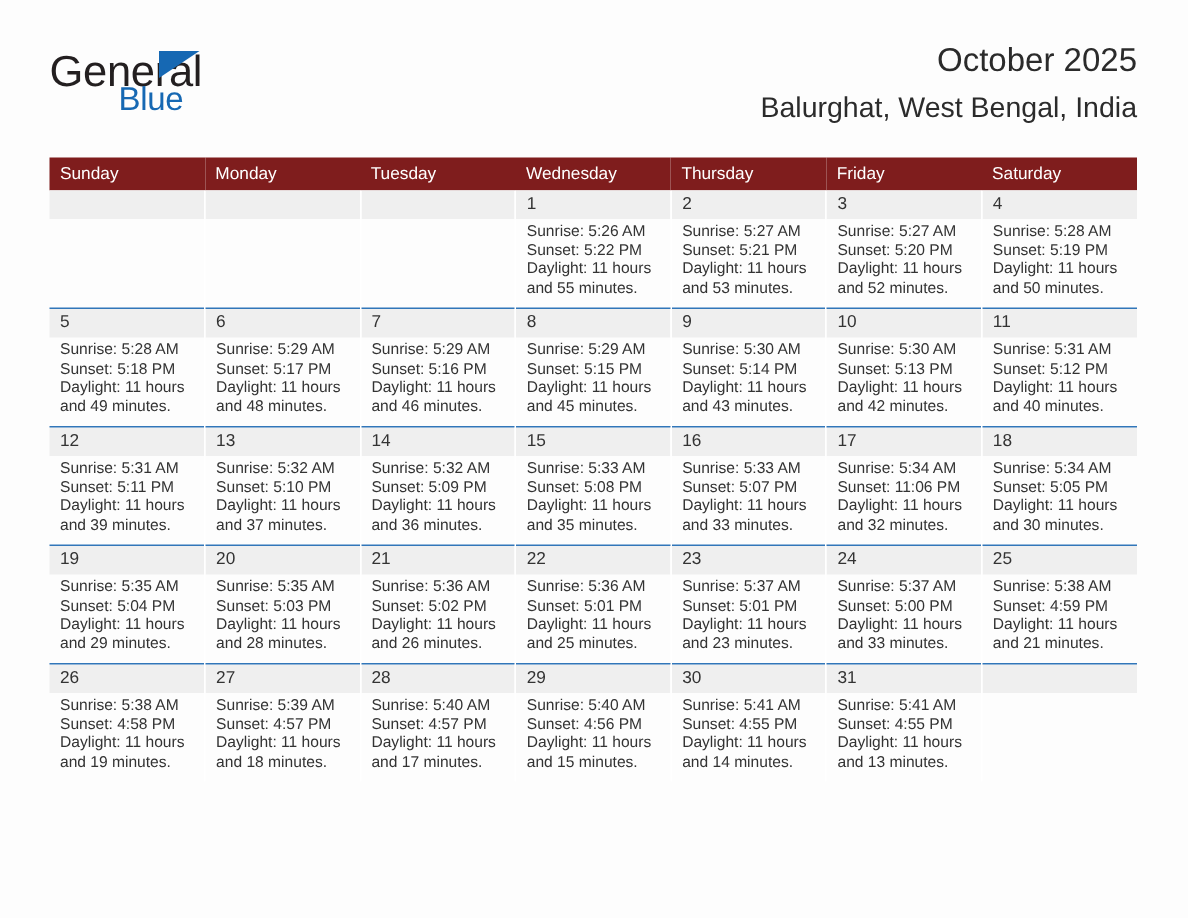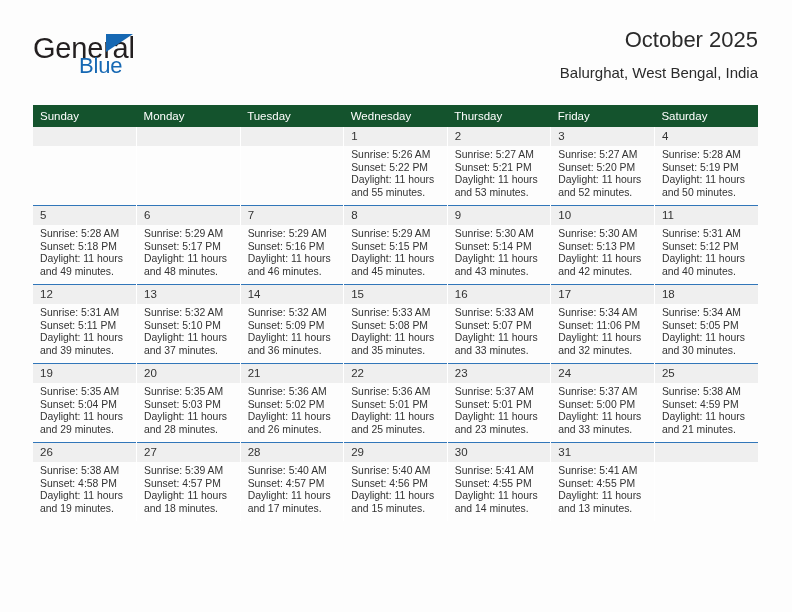--- a/index.html
+++ b/index.html
@@ -72,37 +72,37 @@
     text-align: right;
   }
   .cal-title {
     font-size: 22px;
     font-weight: normal;
     color: #2b2b2b;
     line-height: 32px;
     margin: 0;
   }
   .cal-subtitle {
-    font-size: 15px;
+    font-size: 19px;
     color: #2b2b2b;
     line-height: 20px;
     margin: 7px 0 16px 0;
   }
 
   
   .calendar {
     position: absolute;
     left: 33px;
     top: 105px;
     width: 725px;
     border-collapse: collapse;
     table-layout: fixed;
   }
   .calendar th {
-    background: #14532d;
+    background: #7f1d1d;
     color: #ffffff;
     font-size: 11.5px;
     font-weight: normal;
     text-align: left;
     padding: 5px 0 5px 7px;
     height: 12px;
     border: none;
   }
   .calendar td {
     vertical-align: top;

